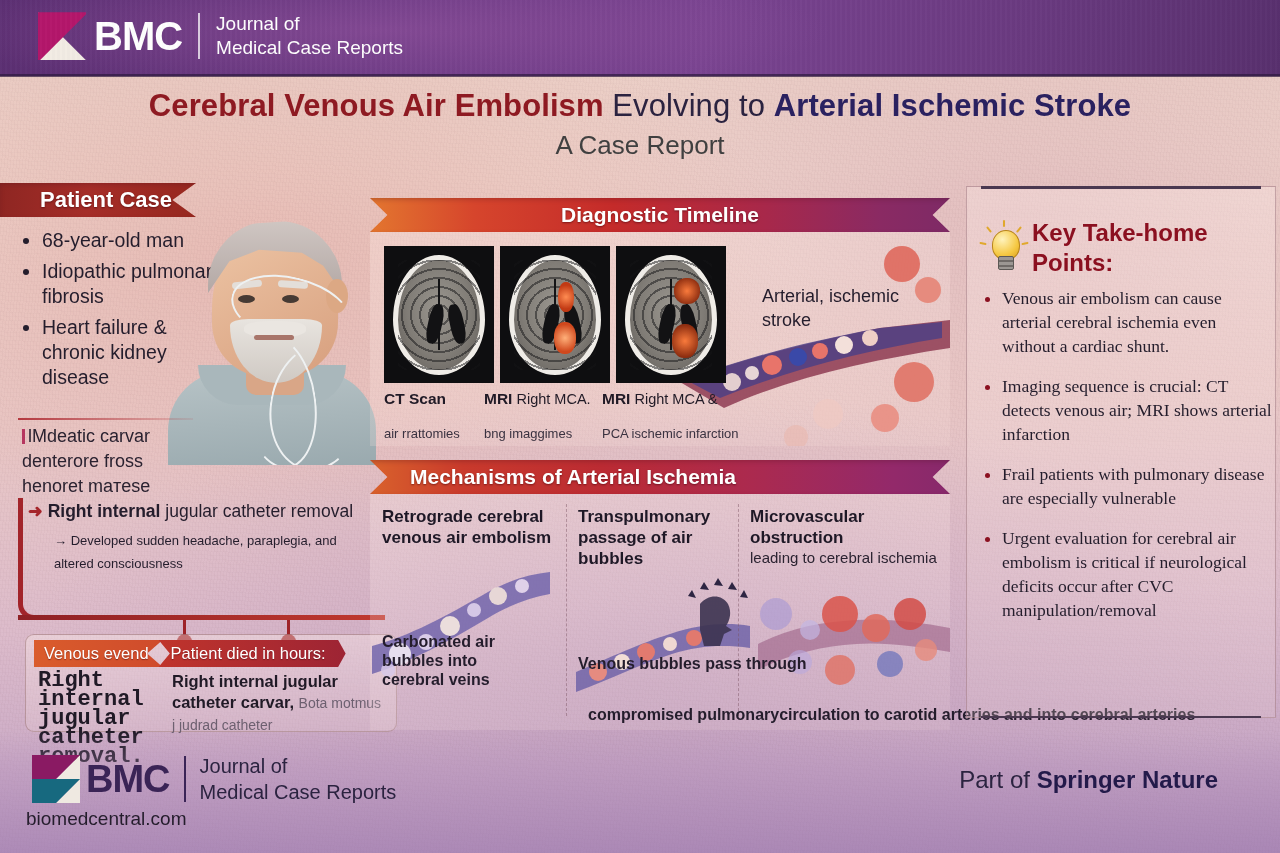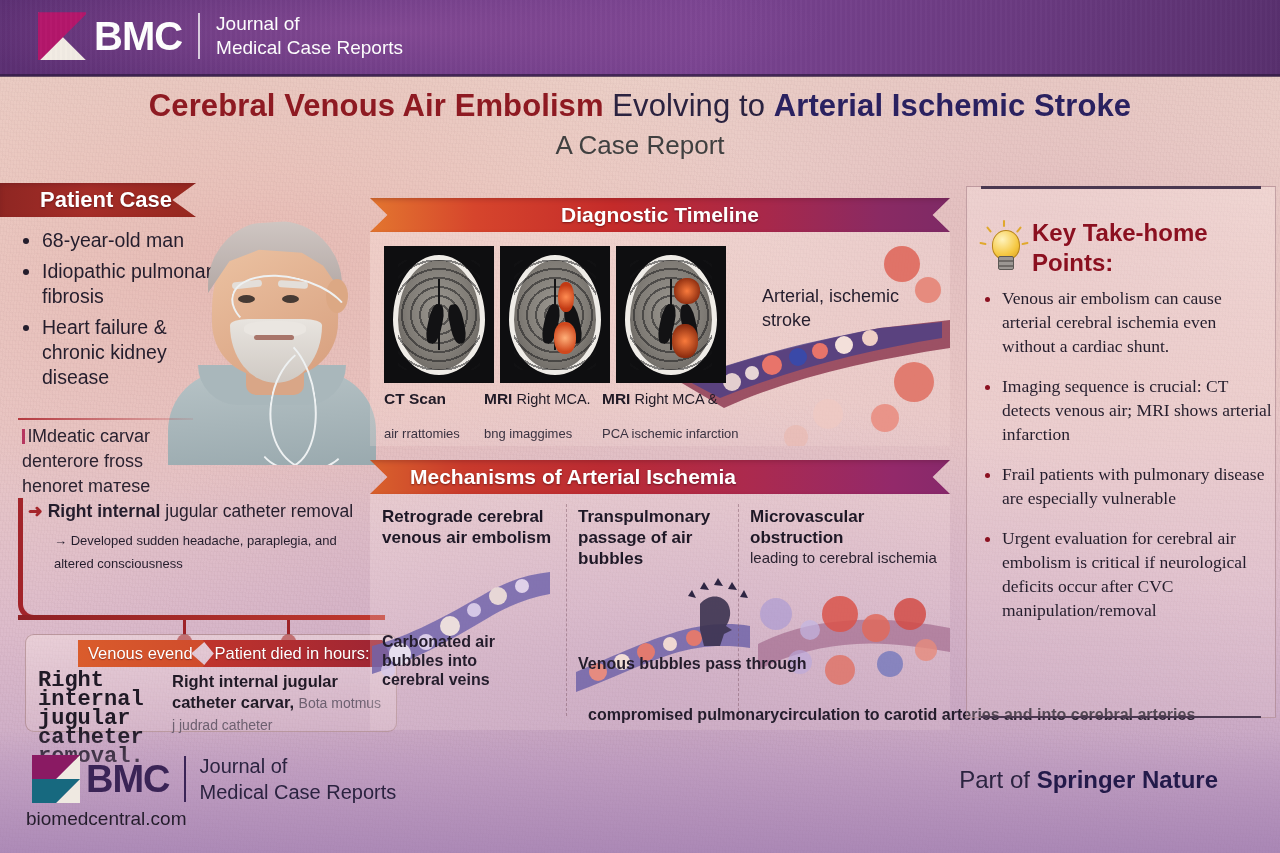--- a/index.html
+++ b/index.html
@@ -123,21 +123,21 @@
   .drop:after{content:"";position:absolute;left:-6px;top:14px;width:15px;height:15px;border-radius:50%;background:#9e2328;}
   .drop.d1{left:183px;}
   .drop.d2{left:287px;}
 
   
   .outcome{
     position:absolute;left:25px;top:634px;width:370px;height:96px;
     border:1.5px solid rgba(150,110,110,.5);border-radius:9px;
     background:linear-gradient(180deg,rgba(255,240,236,.38),rgba(240,215,215,.24));
   }
-  .out-tabs{position:absolute;left:8px;top:5px;display:flex;height:15px;margin-left:44px;}
+  .out-tabs{position:absolute;left:8px;top:5px;display:flex;height:15px;}
   .out-tab{
     height:27px;display:flex;align-items:center;color:#fff;font-size:16.5px;
     text-shadow:0 1px 1px rgba(70,0,10,.5);
   }
   .out-tab.a{background:linear-gradient(90deg,#da5c2c,#cf4b2c);padding:0 14px 0 10px;
      clip-path:polygon(0 0,100% 0,88% 50%,100% 100%,0 100%);}
   .out-tab.b{background:linear-gradient(90deg,#c0342c,#9d2434);padding:0 20px 0 12px;margin-left:-4px;
      clip-path:polygon(0 0,96% 0,100% 50%,96% 100%,0 100%,6% 50%);}
   .out-cols{position:absolute;left:12px;top:36px;width:350px;display:flex;gap:6px;}
   .out-c1{width:128px;font-size:22px;line-height:19px;color:#201a26;font-weight:600;font-family:Liberation Mono, monospace;}

